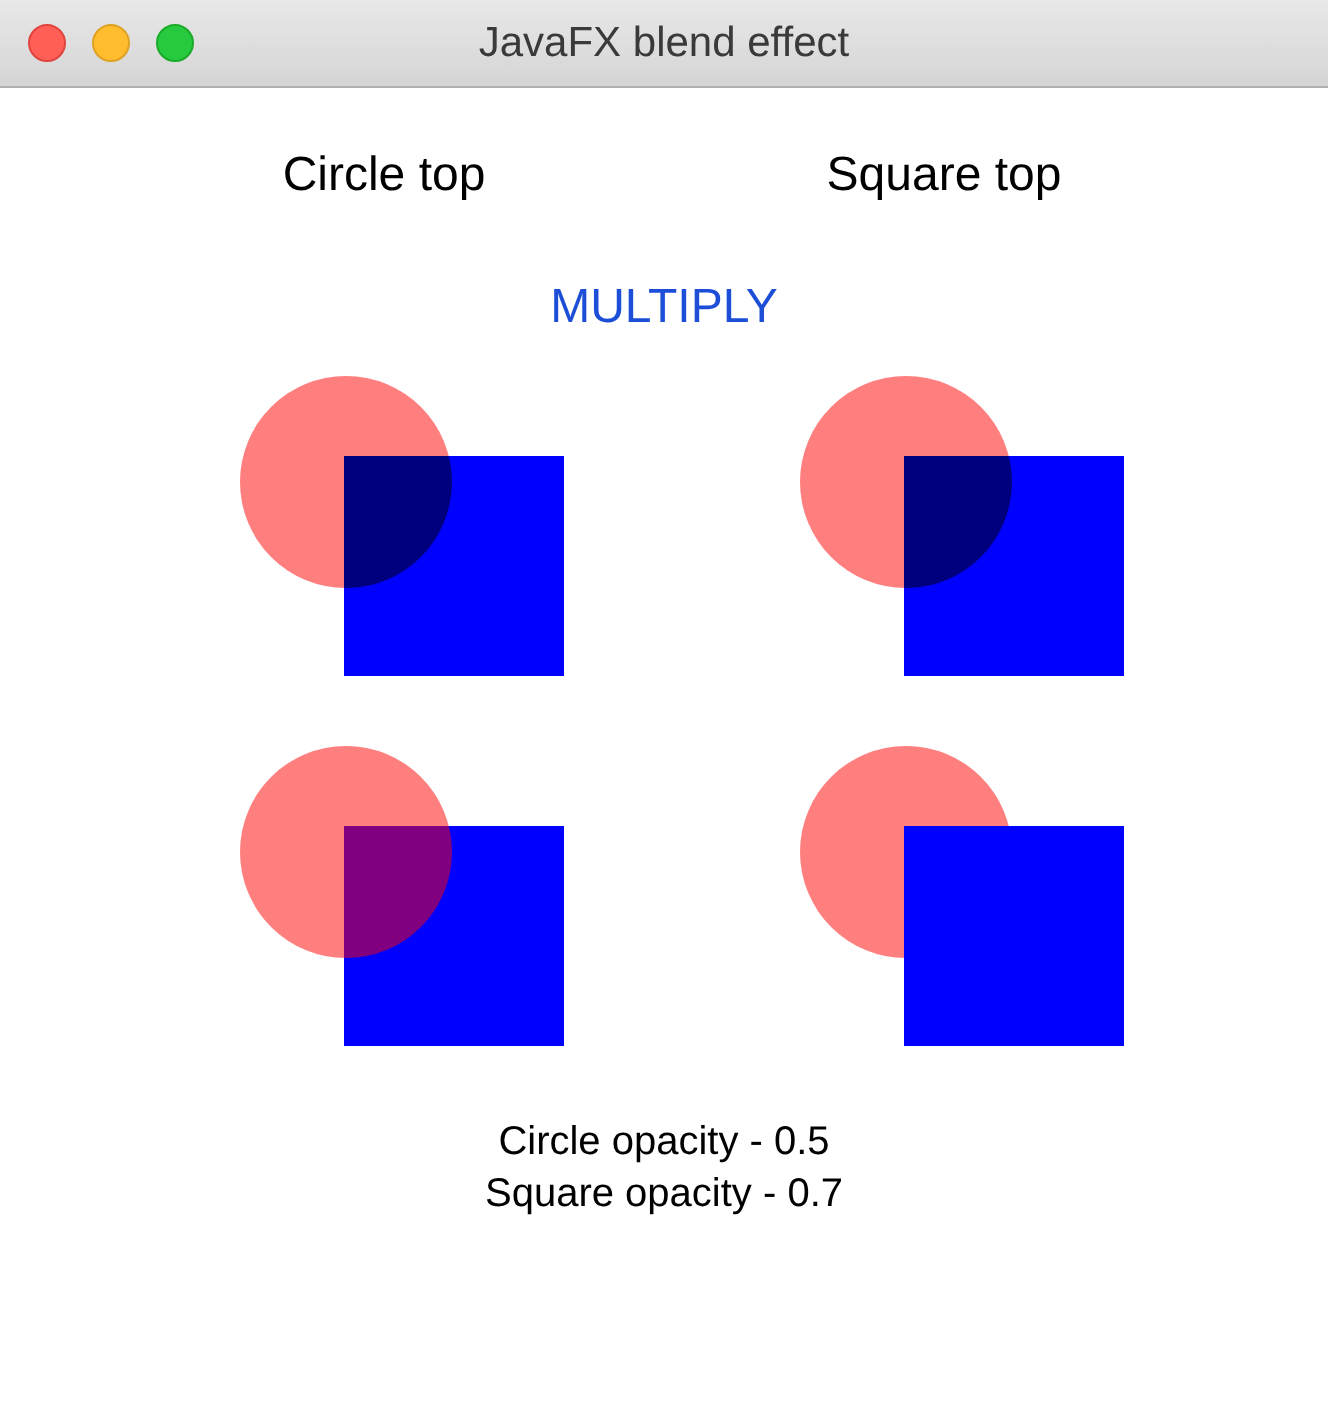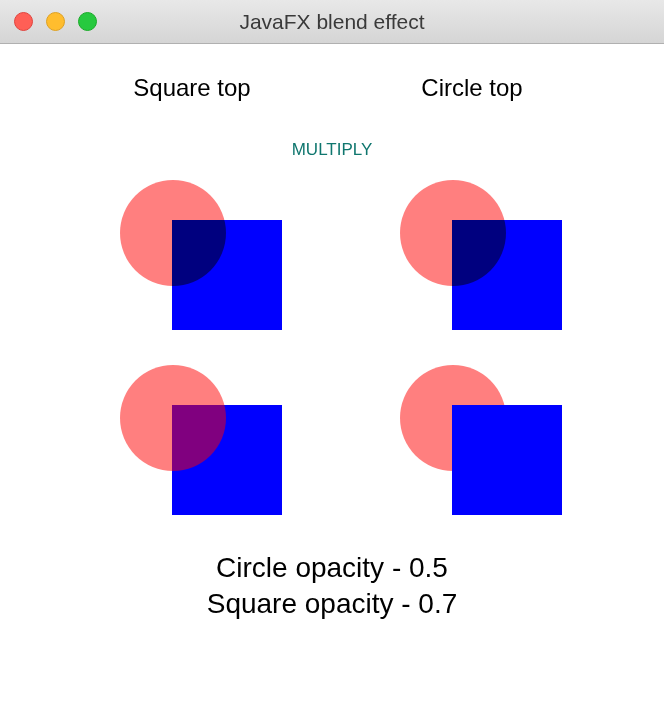--- a/index.html
+++ b/index.html
@@ -57,22 +57,22 @@
       width: 100%;
       font-size: 24px;
       color: #000;
       margin-bottom: 38px;
     }
     .col-headers span {
       width: 180px;
       text-align: center;
     }
     .section-label {
-      font-size: 17px;
-      color: #0f766e;
+      font-size: 24px;
+      color: #1d4ed8;
       text-align: center;
       margin-bottom: 20px;
     }
     .row {
       display: flex;
       justify-content: center;
       gap: 100px;
       margin-bottom: 30px;
     }
     .cell {
@@ -99,42 +99,42 @@
     .cell-circle-top .square { z-index: 1; }
     .cell-circle-top .circle { z-index: 2; }
     .cell-square-top .circle { z-index: 1; }
     .cell-square-top .square { z-index: 2; }
 
     .multiply .circle { mix-blend-mode: multiply; }
     .multiply .square { mix-blend-mode: multiply; }
 
     .footer {
       text-align: center;
-      font-size: 28px;
+      font-size: 20px;
       color: #000;
       line-height: 1.3;
     }
   </style>
 </head>
 <body>
 
 <div class="titlebar">
   <div class="traffic-lights">
     <div class="traffic-light traffic-close"></div>
     <div class="traffic-light traffic-min"></div>
     <div class="traffic-light traffic-max"></div>
   </div>
   <div class="title-text">JavaFX blend effect</div>
 </div>
 
 <div class="content">
 
   <div class="col-headers">
+    <span>Circle top</span>
     <span>Square top</span>
-    <span>Circle top</span>
   </div>
 
   <div class="section-label">MULTIPLY</div>
   <div class="row multiply">
     <div class="cell cell-circle-top">
       <div class="square"></div>
       <div class="circle"></div>
     </div>
     <div class="cell cell-square-top">
       <div class="circle"></div>

